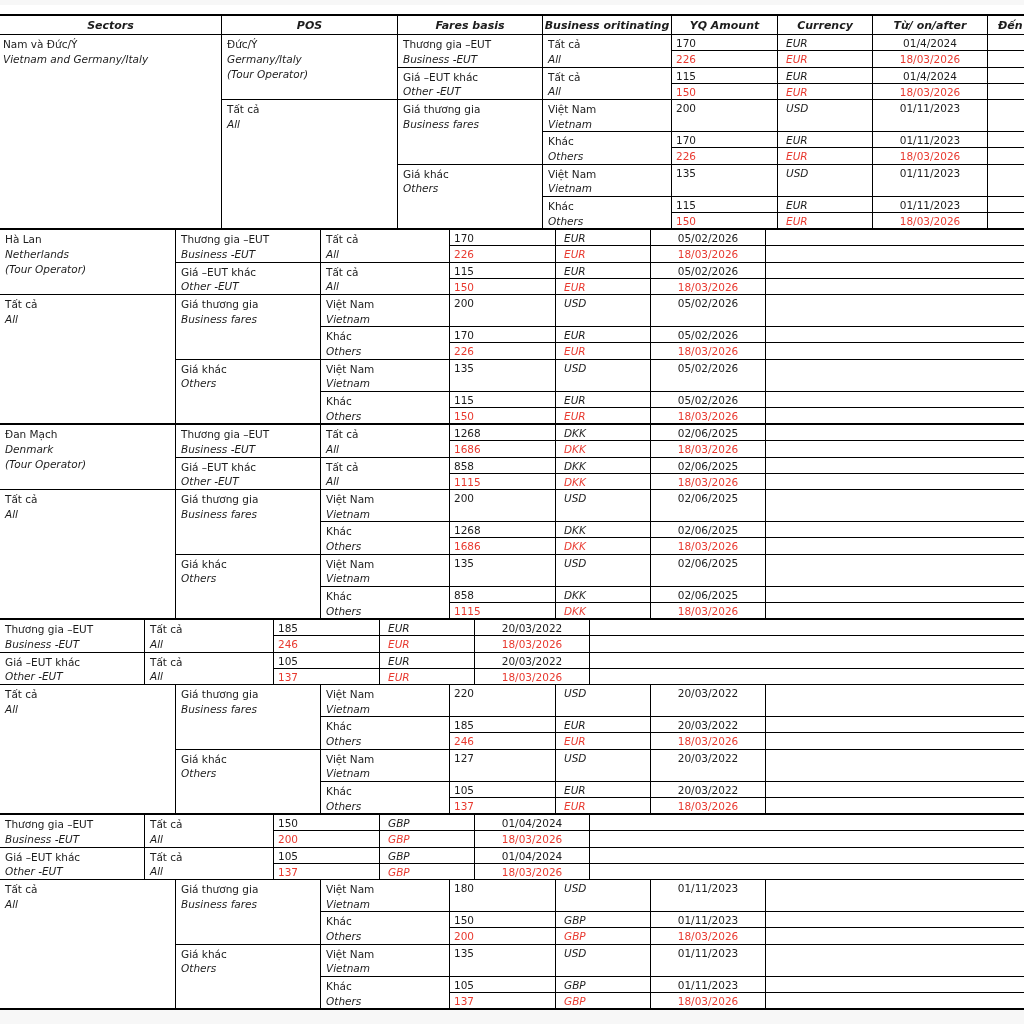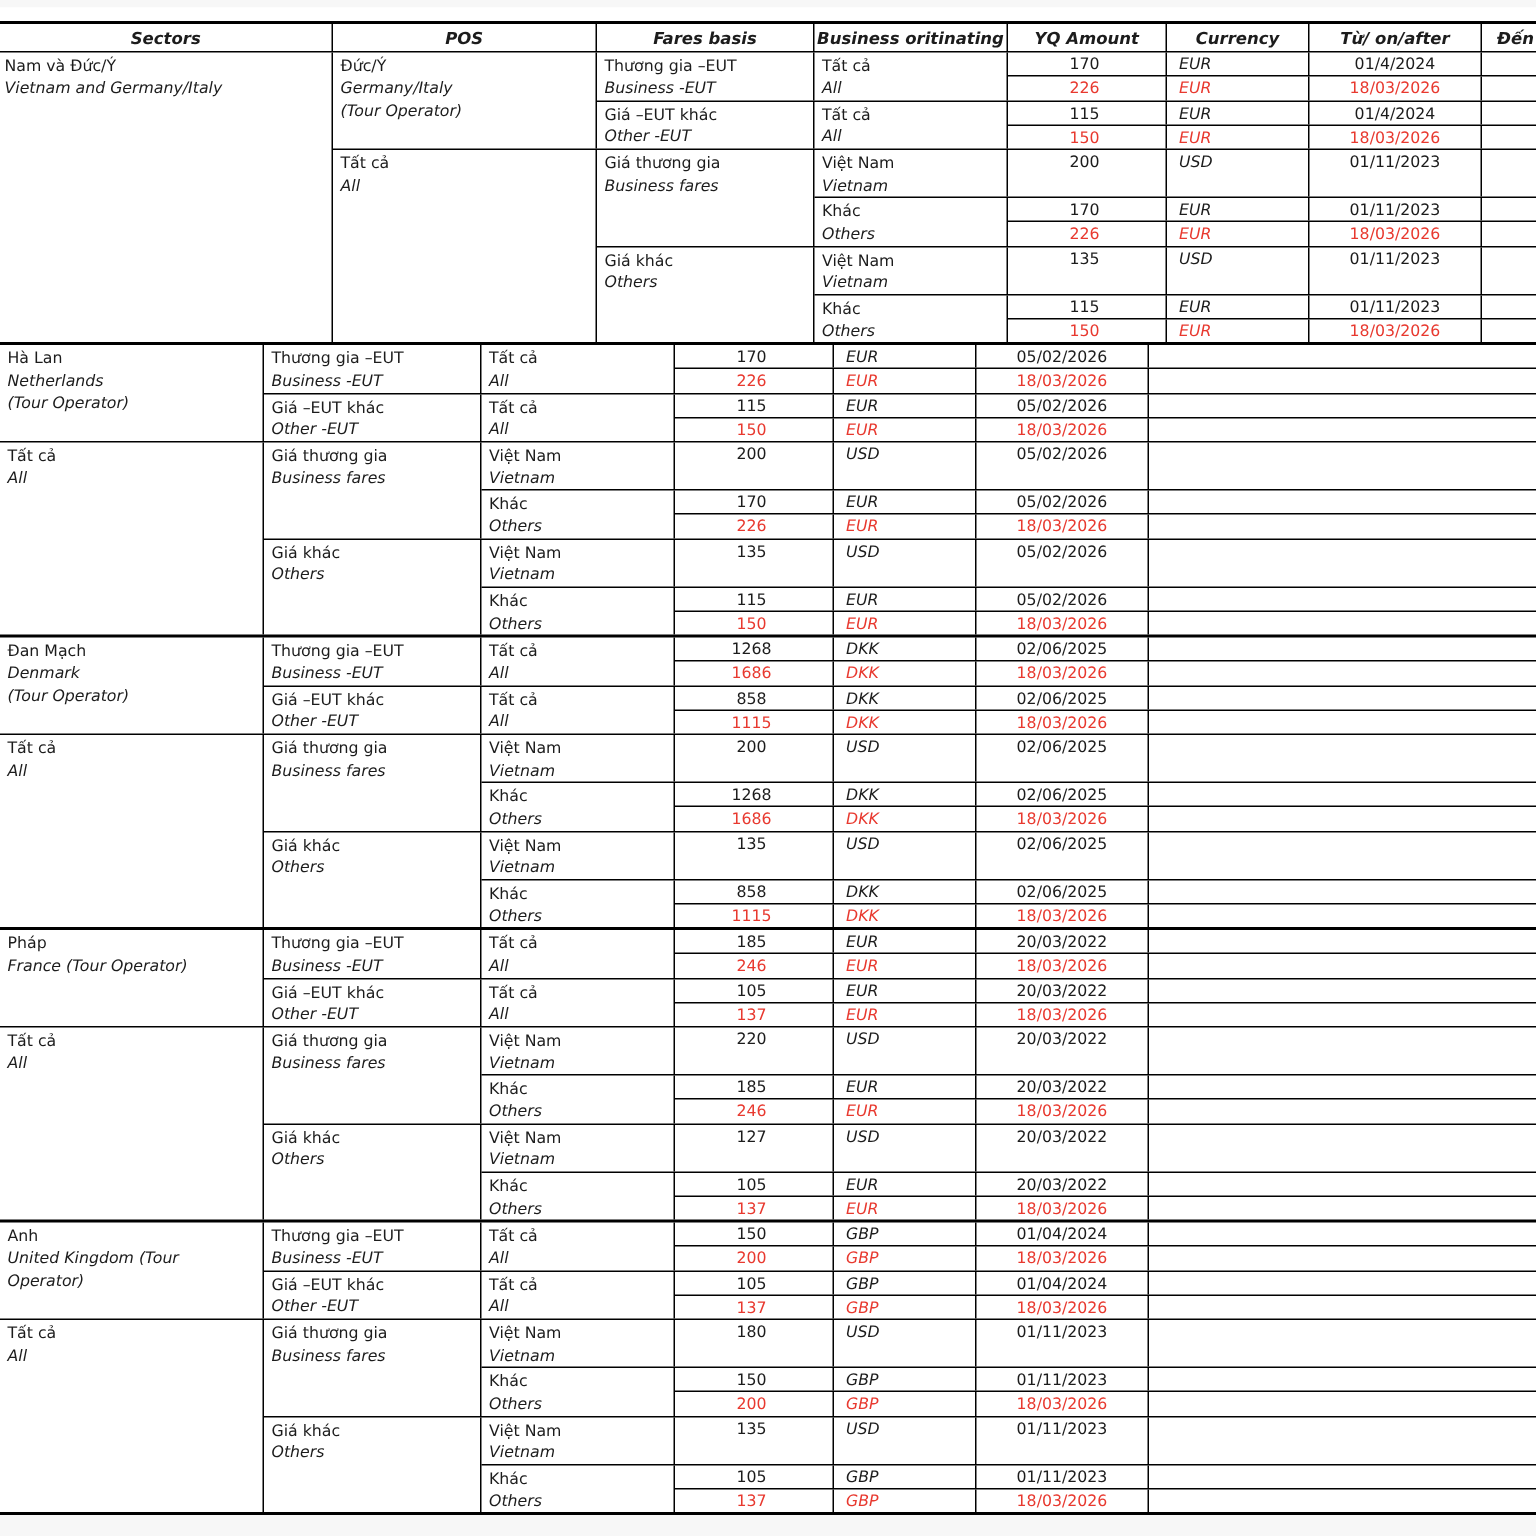--- a/index.html
+++ b/index.html
@@ -29,21 +29,21 @@
   
   .group{display:flex;height:195px;border-bottom:2px solid #000;min-height:0;}
   .cell{padding:2px 5px 0 5px;line-height:14.8px;overflow:hidden;}
   .sector-cell{padding-left:3px;}
   .vi{font-style:normal;}
   .en{font-style:italic;}
   .group-right,.pos-right,.basis-right,.rows-col{flex:1;display:flex;flex-direction:column;min-width:0;min-height:0;}
   .pos-block,.fare-block,.itin-block,.amount-row{display:flex;flex-basis:0;min-height:0;}
   .sep2{border-top:1.8px solid #000;}
   .sep1{border-top:1.2px solid #000;}
-  .yq-cell{text-align:center;padding:1px 7px 0 4px;line-height:14px;}
+  .yq-cell{text-align:left;padding:1px 7px 0 4px;line-height:14px;}
   .cur-cell{font-style:italic;padding:1px 4px 0 8px;line-height:14px;}
   .date-cell{text-align:center;padding:1px 2px 0 2px;line-height:14px;}
   .to-cell{}
   .red{color:#e8392f;}
 </style>
 </head>
 <body>
 
 <div class="strip-top"></div>
 <div class="spacer-top"></div>
@@ -543,24 +543,20 @@
                   </div>
                 </div>
               </div>
             </div>
           </div>
         </div>
       </div>
       <div class="group">
         <div class="group-right">
           <div class="pos-block" style="flex-grow: 4;">
-            <div class="cell pos-cell w-pos br">
-              <div class="vi">Pháp</div>
-              <div class="en">France (Tour Operator)</div>
-            </div>
             <div class="pos-right">
               <div class="fare-block" style="flex-grow: 2;">
                 <div class="cell basis-cell w-basis br">
                   <div class="vi">Thương gia –EUT</div>
                   <div class="en">Business -EUT</div>
                 </div>
                 <div class="basis-right">
                   <div class="itin-block" style="flex-grow: 2;">
                     <div class="cell itin-cell w-itin br">
                       <div class="vi">Tất cả</div>
@@ -703,24 +699,20 @@
                   </div>
                 </div>
               </div>
             </div>
           </div>
         </div>
       </div>
       <div class="group">
         <div class="group-right">
           <div class="pos-block" style="flex-grow: 4;">
-            <div class="cell pos-cell w-pos br">
-              <div class="vi">Anh</div>
-              <div class="en">United Kingdom (Tour Operator)</div>
-            </div>
             <div class="pos-right">
               <div class="fare-block" style="flex-grow: 2;">
                 <div class="cell basis-cell w-basis br">
                   <div class="vi">Thương gia –EUT</div>
                   <div class="en">Business -EUT</div>
                 </div>
                 <div class="basis-right">
                   <div class="itin-block" style="flex-grow: 2;">
                     <div class="cell itin-cell w-itin br">
                       <div class="vi">Tất cả</div>

